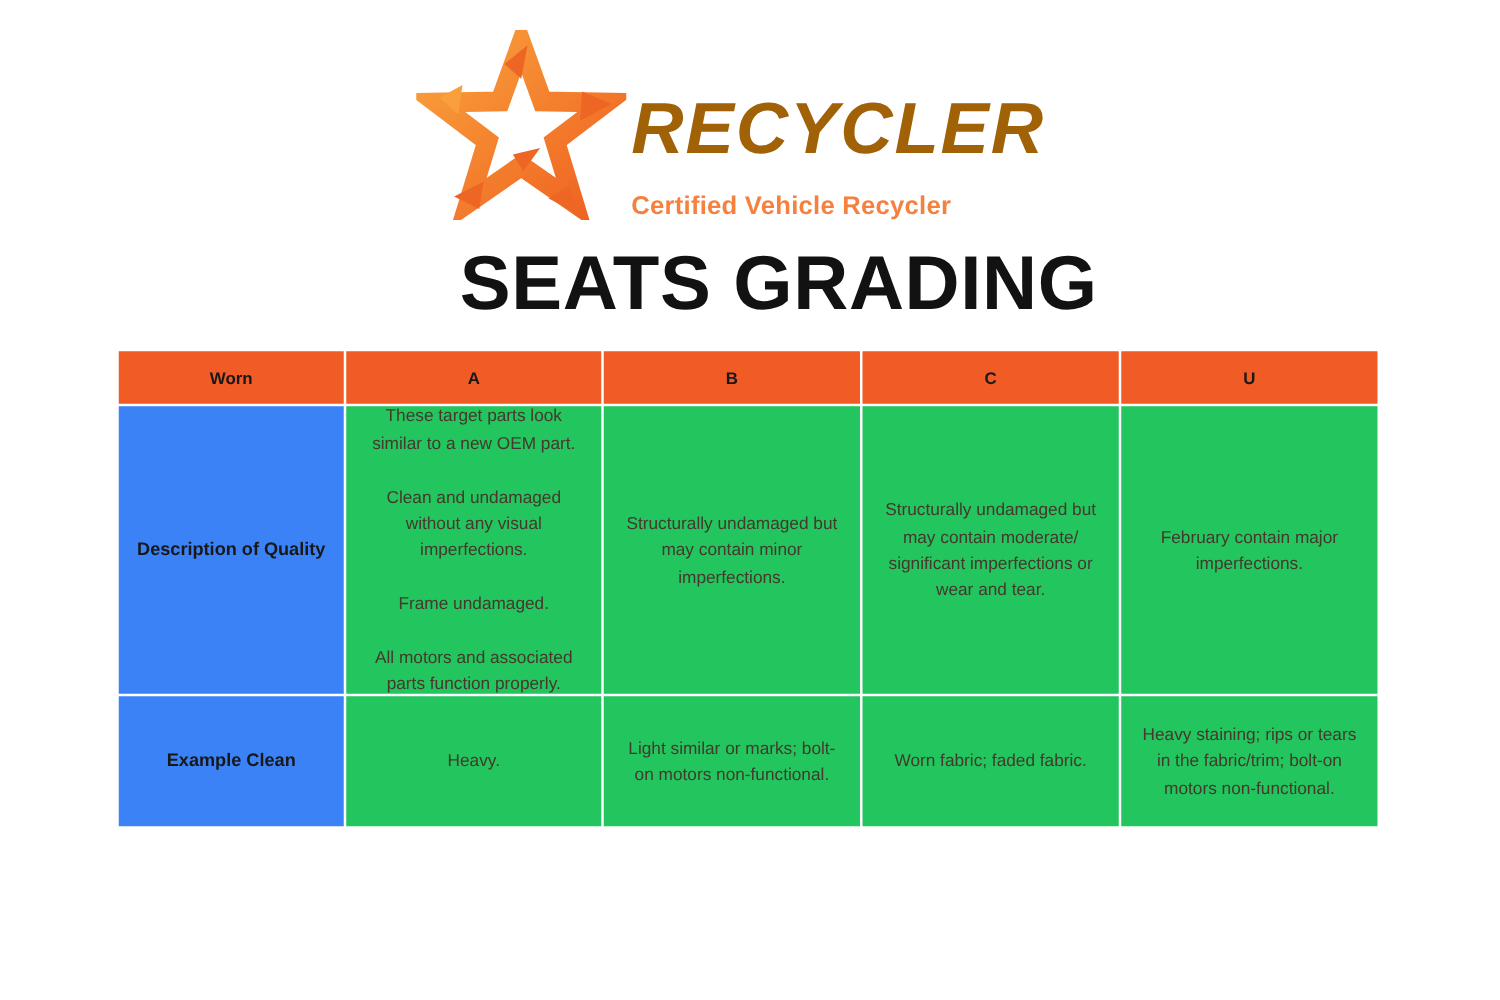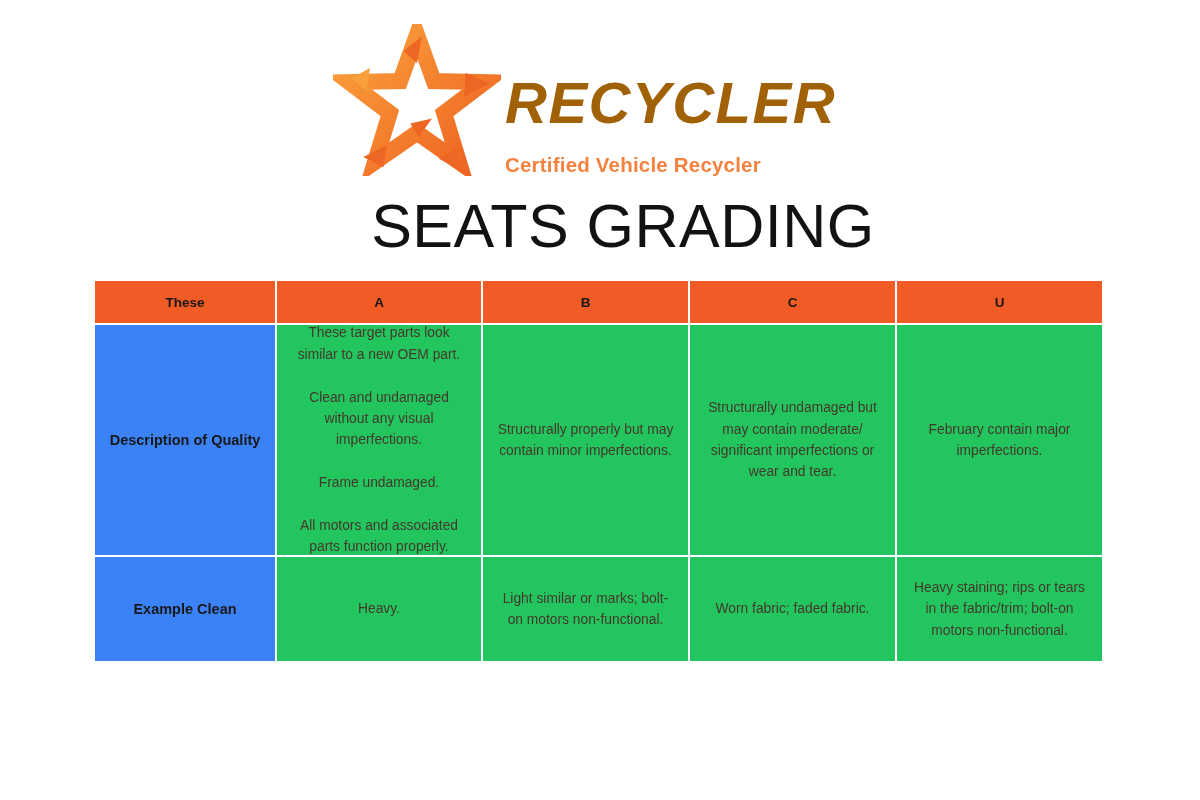--- a/index.html
+++ b/index.html
@@ -32,21 +32,21 @@
     letter-spacing: 0.2px;
   }
 
   
   .page-title {
     position: absolute;
     left: 0; right: 0;
     top: 196px;
     text-align: center;
     font-size: 61px;
-    font-weight: 400;
+    font-weight: 700;
     letter-spacing: 0.5px;
     color: #121212;
     line-height: 1.0;
     margin-left: 46px;
   }
 
   
   .grading-table {
     position: absolute;
     left: 95px;
@@ -108,35 +108,35 @@
     <div class="logo-text">
       <div class="brand">RECYCLER</div>
       <div class="tagline">Certified Vehicle Recycler</div>
     </div>
   </header>
 
   <h1 class="page-title">SEATS GRADING</h1>
 
   <div class="grading-table">
 
-    <div class="th">These</div>
+    <div class="th">Worn</div>
     <div class="th">A</div>
     <div class="th">B</div>
     <div class="th">C</div>
     <div class="th">U</div>
 
     <div class="row-label">Description of Quality</div>
     <div class="cell">These target parts look similar to a new OEM part.
 
 Clean and undamaged without any visual imperfections.
 
 Frame undamaged.
 
 All motors and associated parts function properly.</div>
-    <div class="cell">Structurally properly but may contain minor imperfections.</div>
+    <div class="cell">Structurally undamaged but may contain minor imperfections.</div>
     <div class="cell">Structurally undamaged but may contain moderate/ significant imperfections or wear and tear.</div>
     <div class="cell">February contain major imperfections.</div>
 
     <div class="row-label">Example Clean</div>
     <div class="cell">Heavy.</div>
     <div class="cell">Light similar or marks; bolt-on motors non-functional.</div>
     <div class="cell">Worn fabric; faded fabric.</div>
     <div class="cell">Heavy staining; rips or tears in the fabric/trim; bolt-on motors non-functional.</div>
   </div>
 

